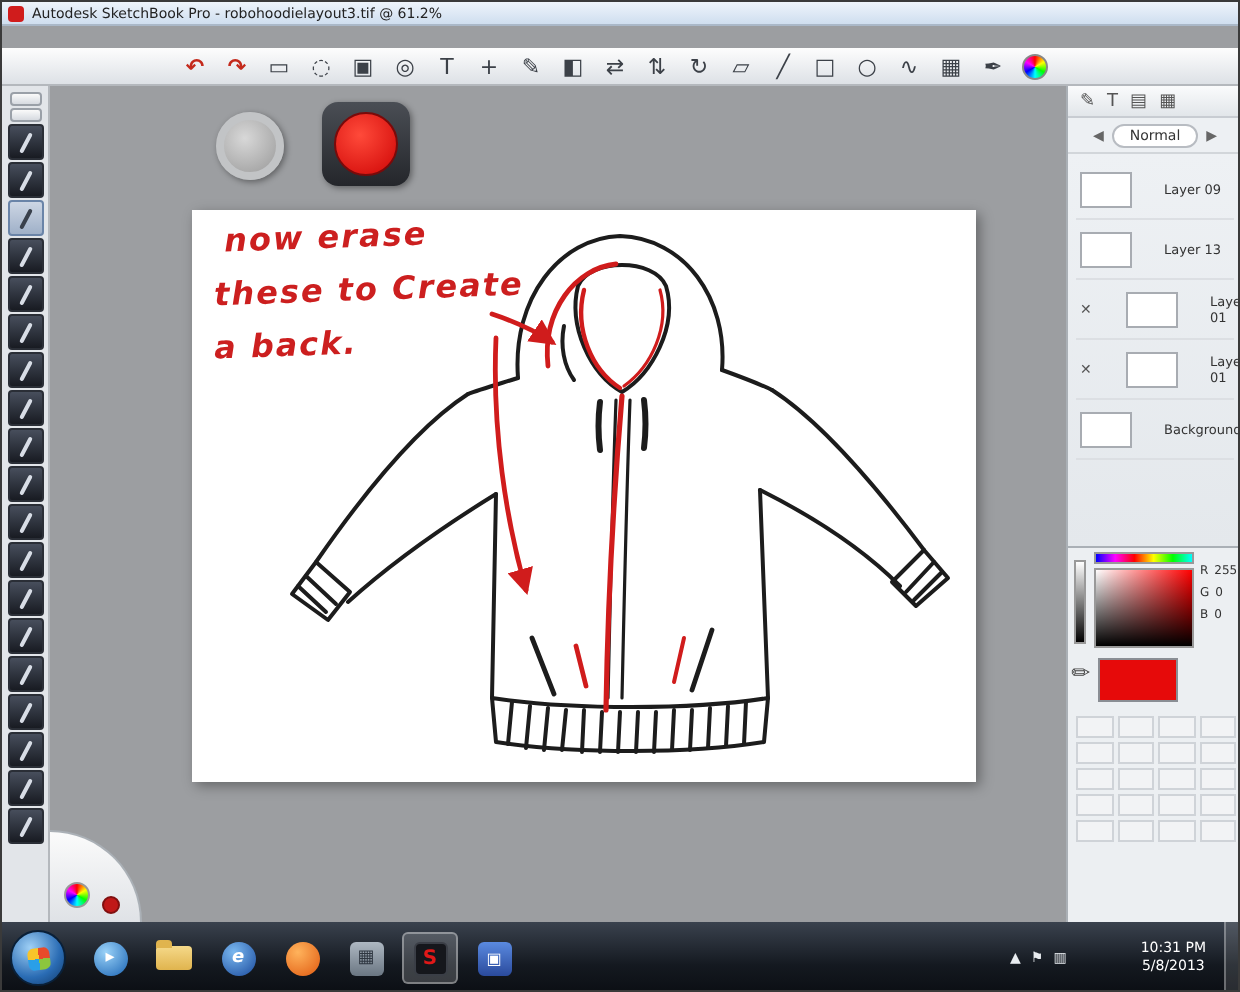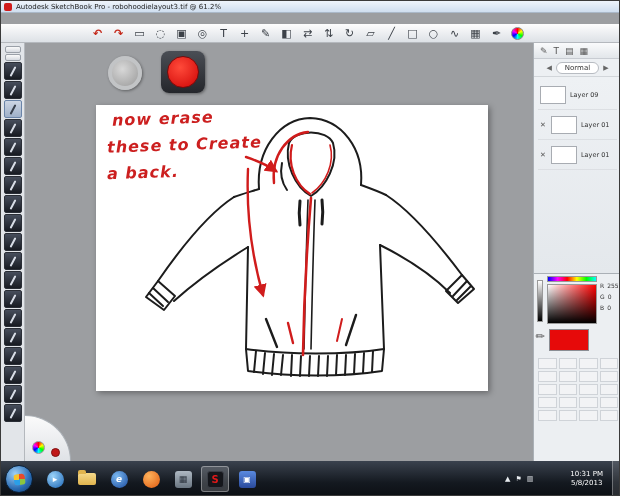--- a/index.html
+++ b/index.html
@@ -43,21 +43,21 @@
   .corner-dot{position:absolute;left:26px;bottom:4px;width:9px;height:9px;border-radius:50%;background:#c01818;border:1px solid #801010;}
 
   
   .rightpanel{position:absolute;left:532px;top:42px;width:88px;height:418px;background:#edf0f3;border-left:1px solid #aab0b6;}
   .rp-tabs{height:16px;display:flex;align-items:center;gap:6px;padding:0 6px;border-bottom:1px solid #c8ccd2;background:linear-gradient(#fafbfc,#e2e6ea);}
   .rp-tab{font-size:9px;color:#555;line-height:14px;}
   .blendrow{height:18px;display:flex;align-items:center;justify-content:center;gap:4px;border-bottom:1px solid #d2d6da;}
   .blend-arrow{font-size:7px;color:#666;}
   .blend-box{font-size:7px;color:#333;background:#fff;border:1px solid #b8bcc2;border-radius:6px;padding:1px 8px;}
   .layers{height:196px;padding:3px 4px;overflow:hidden;background:linear-gradient(#eef1f4,#e4e8ec);}
-  .lrow{height:30px;display:flex;align-items:center;gap:4px;padding:2px 2px;border-bottom:1px solid #dcdfe3;position:relative;}
+  .lrow{height:30px;display:flex;align-items:center;gap:16px;padding:2px 2px;border-bottom:1px solid #dcdfe3;position:relative;}
   .lrow.sel{background:linear-gradient(#e7f0fc,#cbdff7);border:1px solid #8ab0dc;border-radius:2px;}
   .lthumb{width:26px;height:18px;background:#fff;border:1px solid #a8acb2;flex:none;}
   .llabel{font-size:6.5px;color:#333;}
   .lmark{font-size:7px;color:#555;width:7px;flex:none;}
   .lslider{position:absolute;right:3px;top:4px;width:8px;height:20px;background:#f2f4f6;border:1px solid #b8bcc2;}
 
   .colorsec{position:relative;height:188px;border-top:1px solid #aab0b6;background:#eceff2;}
   .gray-ramp{position:absolute;left:3px;top:6px;width:6px;height:42px;background:linear-gradient(#fff,#000);border:1px solid #999;}
   .hue-strip{position:absolute;left:13px;top:2px;width:50px;height:6px;background:linear-gradient(to right,#00f,#f0f,#f00,#ff0,#0f0,#0ff);border:1px solid #999;}
   .sv-square{position:absolute;left:13px;top:10px;width:50px;height:40px;border:1px solid #999;background:linear-gradient(to top,#000,rgba(0,0,0,0)),linear-gradient(to right,#fff,#f00);}
@@ -261,28 +261,36 @@
       <span class="blend-arrow">◀</span>
       <span class="blend-box">Normal</span>
       <span class="blend-arrow">▶</span>
     </div>
     <div class="layers">
       <div class="lrow">
         <span class="lthumb"></span>
         <span class="llabel">Layer 09</span>
       </div>
       <div class="lrow">
+        <span class="lthumb"></span>
+        <span class="llabel">Layer 13</span>
+      </div>
+      <div class="lrow">
         <span class="lmark">✕</span>
         <span class="lthumb"></span>
         <span class="llabel">Layer 01</span>
       </div>
       <div class="lrow">
         <span class="lmark">✕</span>
         <span class="lthumb"></span>
         <span class="llabel">Layer 01</span>
+      </div>
+      <div class="lrow">
+        <span class="lthumb"></span>
+        <span class="llabel">Background</span>
       </div>
     </div>
 
     <div class="colorsec">
       <span class="gray-ramp"></span>
       <span class="hue-strip"></span>
       <span class="sv-square"></span>
       <div class="rgbcol">
         <div class="rgbline"><span>R</span><span class="v">255</span></div>
         <div class="rgbline"><span>G</span><span class="v">0</span></div>

